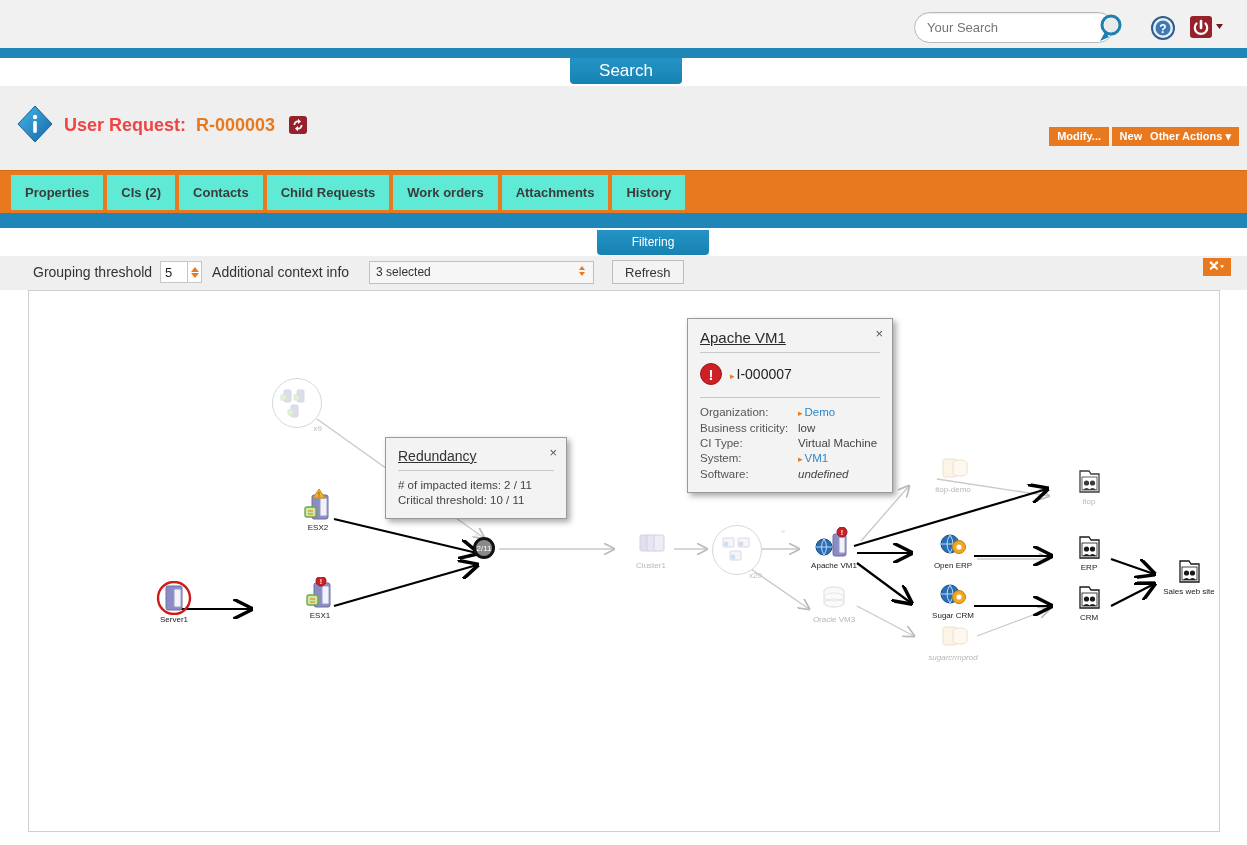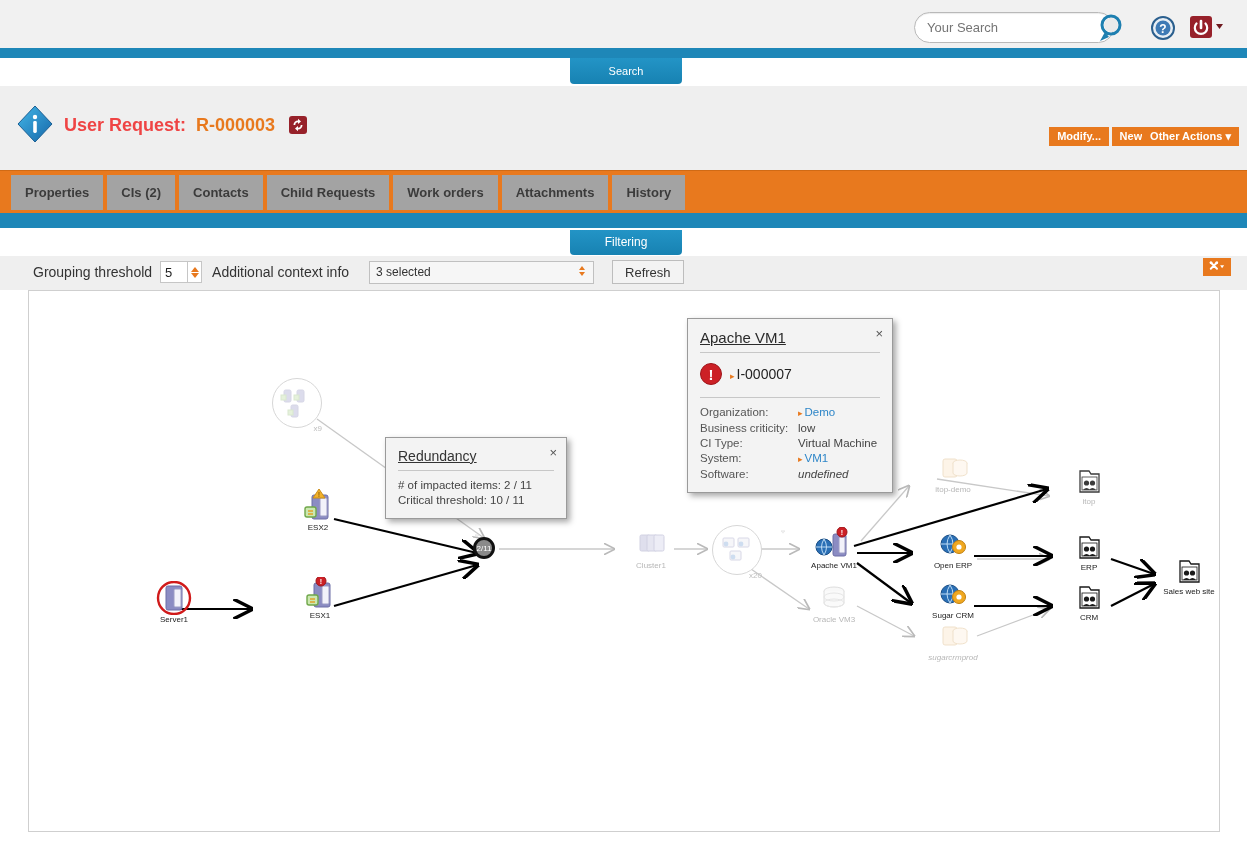--- a/index.html
+++ b/index.html
@@ -52,21 +52,21 @@
   }
   .white-band {
     position: absolute; left: 0; top: 58px; width: 1247px; height: 28px;
     background: #ffffff;
   }
   .search-tab {
     position: absolute; left: 570px; top: 58px;
     width: 112px; height: 26px;
     background: linear-gradient(180deg,#2394c6 0%, #1782b2 100%);
     border-radius: 0 0 4px 4px;
-    color: #fff; font-size: 11px;
+    color: #fff; font-size: 17px;
     text-align: center; line-height: 26px;
     cursor: pointer;
   }
 
   
   .action-row {
     position: absolute; left: 0; top: 86px; width: 1247px; height: 84px;
     background: #efefef;
   }
   .btn-orange {
@@ -106,21 +106,21 @@
     background: #e8791e;
     border-top: 1px solid #d06a15;
   }
   .tabs {
     position: absolute; left: 10px; top: 172px;
     display: flex; align-items: flex-end; height: 38px;
   }
   .tab {
     height: 36px; line-height: 36px;
     padding: 0 14px;
-    background: #a3a3a3;
+    background: #5eead4;
     border: 1px solid #e8791e;
     border-bottom: none;
     margin-right: 2px;
     font-size: 13px; font-weight: bold;
     color: #3b3b3b;
     cursor: pointer;
     white-space: nowrap;
   }
   .tab.active {
     background: #ffffff;
@@ -131,21 +131,21 @@
   
   .filter-band-blue {
     position: absolute; left: 0; top: 213px; width: 1247px; height: 15px;
     background: #1e87b8;
   }
   .filter-white {
     position: absolute; left: 0; top: 228px; width: 1247px; height: 28px;
     background: #ffffff;
   }
   .filtering-tab {
-    position: absolute; left: 570px; top: 230px;
+    position: absolute; left: 597px; top: 230px;
     width: 112px; height: 25px;
     background: linear-gradient(180deg,#2394c6 0%, #1782b2 100%);
     border-radius: 0 0 4px 4px;
     color: #fff; font-size: 12px;
     text-align: center; line-height: 25px;
     cursor: pointer;
   }
   .filter-bar {
     position: absolute; left: 0; top: 256px; width: 1247px; height: 34px;
     background: #efefef;

